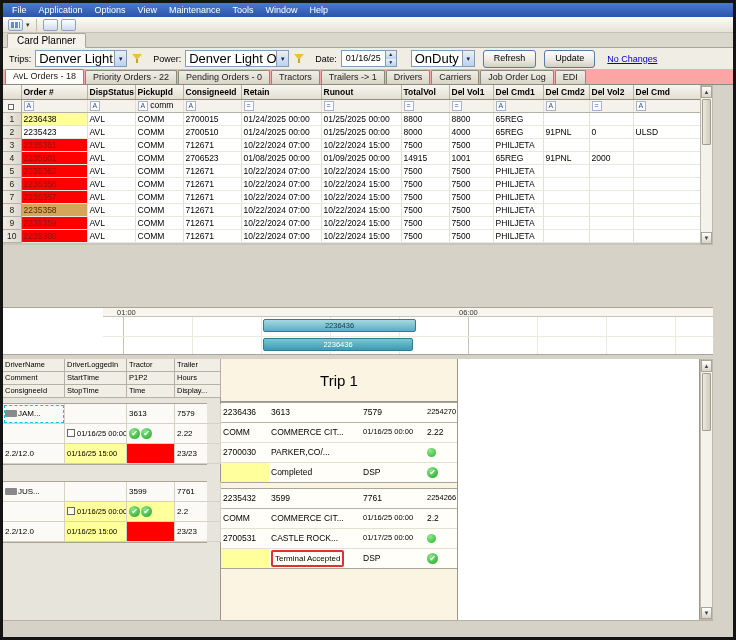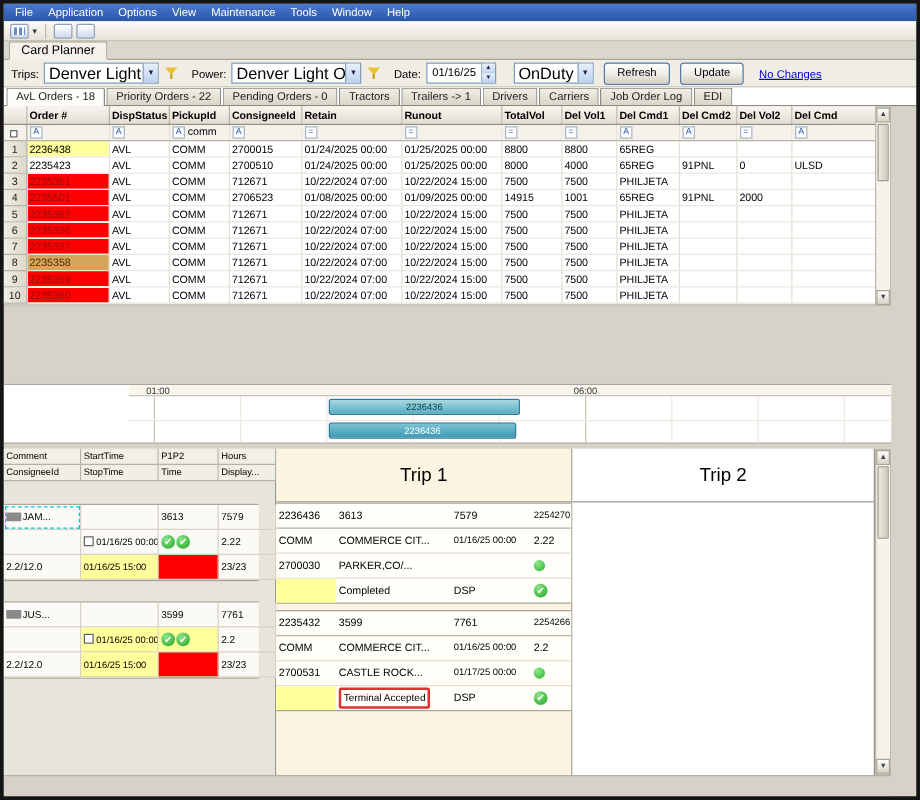--- a/index.html
+++ b/index.html
@@ -32,21 +32,21 @@
 .funnel:before{content:"";position:absolute;left:1px;top:2px;border-left:5px solid transparent;border-right:5px solid transparent;border-top:6px solid #E8C23A}
 .funnel:after{content:"";position:absolute;left:5px;top:7px;width:2px;height:4px;background:#C9A526}
 .datebox{display:flex;height:17px;border:1px solid #7F9DB9;background:#fff}
 .datebox .dv{padding:0 4px;font-size:9px;line-height:15px}
 .spin{width:11px;display:flex;flex-direction:column;border-left:1px solid #7F9DB9}
 .spin span{flex:1;font-size:5px;line-height:7px;text-align:center;background:linear-gradient(#E8F0FB,#BDD2EE);color:#224}
 .btn{height:18px;padding:0 10px;border:1px solid #5A7AA8;border-radius:3px;background:linear-gradient(#FFFFFF,#ECEBE5 55%,#D6CFC2);font-size:9px;line-height:15px;margin-left:4px}
 .link{color:#0000CC;text-decoration:underline;font-size:9px;margin-left:8px;white-space:nowrap}
 
 
-#tabstrip{position:absolute;left:0;top:67px;width:100%;height:15px;background:#ffffff;border-bottom:1px solid #898A80;display:flex;align-items:center;padding-left:2px}
+#tabstrip{position:absolute;left:0;top:67px;width:100%;height:15px;background:#fca5a5;border-bottom:1px solid #898A80;display:flex;align-items:flex-end;padding-left:2px}
 .tab{height:14px;line-height:13px;padding:0 7px;font-size:9px;border:1px solid #898A80;border-bottom:none;border-radius:2px 2px 0 0;background:linear-gradient(#F0EEE6,#D9D5C7);margin-right:1px;color:#222;white-space:nowrap}
 .tab.active{background:#FDFCF8;height:15px}
 
 
 #gridwrap{position:absolute;left:0;top:82px;width:710px;height:160px;background:#C9C6BB}
 #otable{border-collapse:collapse;table-layout:fixed;width:697px;background:#fff}
 #otable th{height:14px;background:linear-gradient(#F8F6F0,#E1DDD0);border-right:1px solid #B5B1A3;border-bottom:1px solid #908C7E;font-size:8.5px;font-weight:bold;text-align:left;padding:0 2px;white-space:nowrap;overflow:hidden}
 #otable td{height:13px;border-right:1px solid #E3E0D4;border-bottom:1px solid #EAE7DC;font-size:8.5px;padding:0 2px;white-space:nowrap;overflow:hidden;background:#fff}
 #otable tr.frow td{background:#F4F2EA;border-bottom:1px solid #B5B1A3}
 .fm{display:inline-block;border:1px solid #A8B4C8;background:#fff;color:#2B4FA8;font-size:7px;line-height:8px;padding:0 2px;vertical-align:middle}
@@ -405,20 +405,26 @@
       <div class="growline"></div>
       <div class="gbar" style="left:160px;top:11px;width:153px"><span>2236436</span></div>
       <div class="gbar planned" style="left:160px;top:30px;width:150px"><span>2236436</span></div>
     </div>
   </div>
 
   <div id="bottom">
 
     <div id="dpanel">
       <div class="dhrow">
+        <span class="dhcell">DriverName</span>
+        <span class="dhcell">DriverLoggedIn</span>
+        <span class="dhcell">Tractor</span>
+        <span class="dhcell">Trailer</span>
+      </div>
+      <div class="dhrow">
         <span class="dhcell">Comment</span>
         <span class="dhcell">StartTime</span>
         <span class="dhcell">P1P2</span>
         <span class="dhcell">Hours</span>
       </div>
       <div class="dhrow">
         <span class="dhcell">ConsigneeId</span>
         <span class="dhcell">StopTime</span>
         <span class="dhcell">Time</span>
         <span class="dhcell">Display...</span>
@@ -522,21 +528,20 @@
             <span class="tccell"><span class="ta">Terminal Accepted</span></span>
             <span class="tccell">DSP</span>
             <span class="tccell"><span class="gcheck">✔</span></span>
           </div>
         </div>
 
       </div>
     </div>
 
     <div id="trip2" class="tpanel">
-      <div class="thead">Trip 2</div>
       <div class="tbodyarea"></div>
     </div>
 
     <div class="vscroll" style="left:697px;top:0;height:261px">
       <span class="vsb" style="top:0">▲</span>
       <div class="vsthumb" style="top:13px;height:58px"></div>
       <span class="vsb" style="bottom:0">▼</span>
     </div>
   </div>
 

